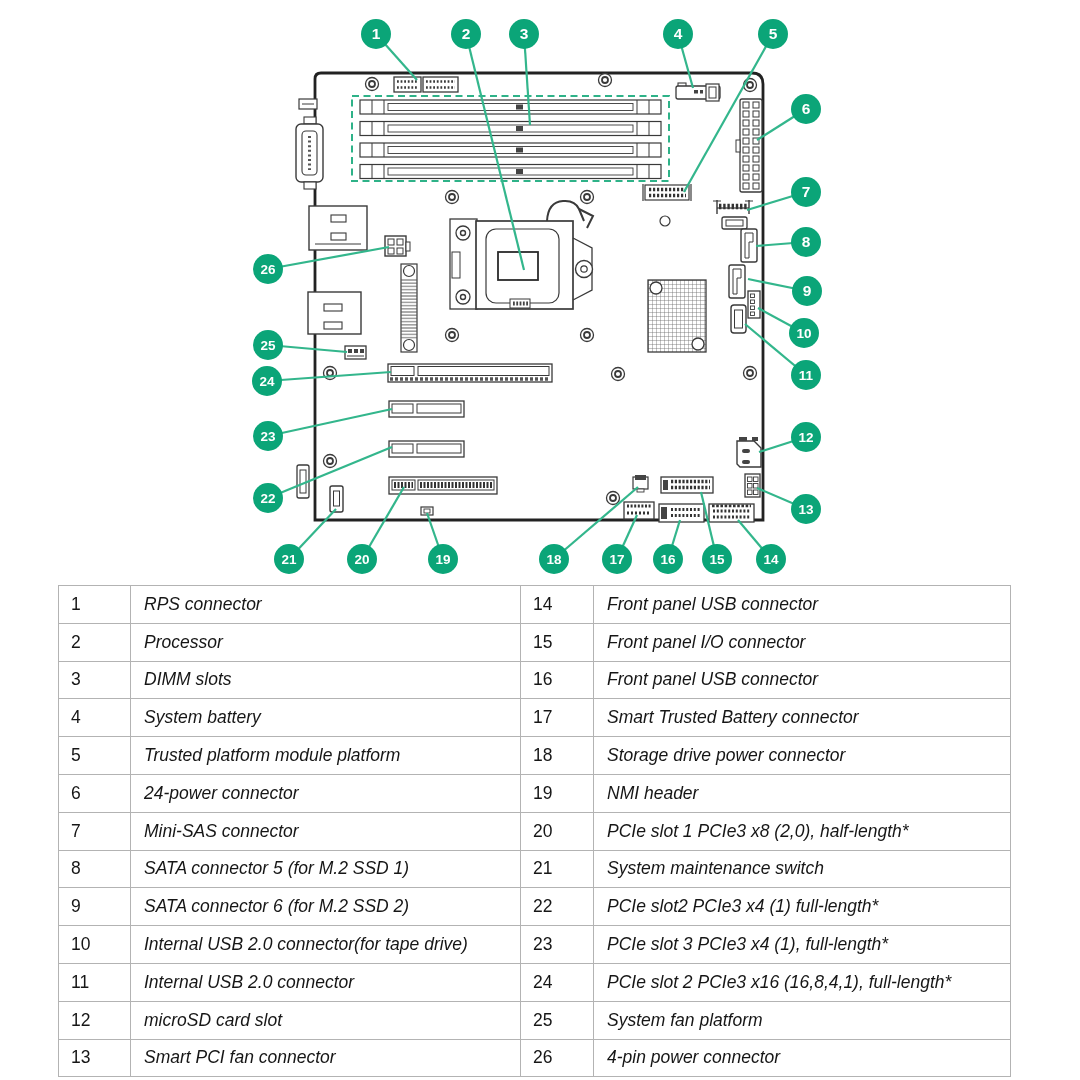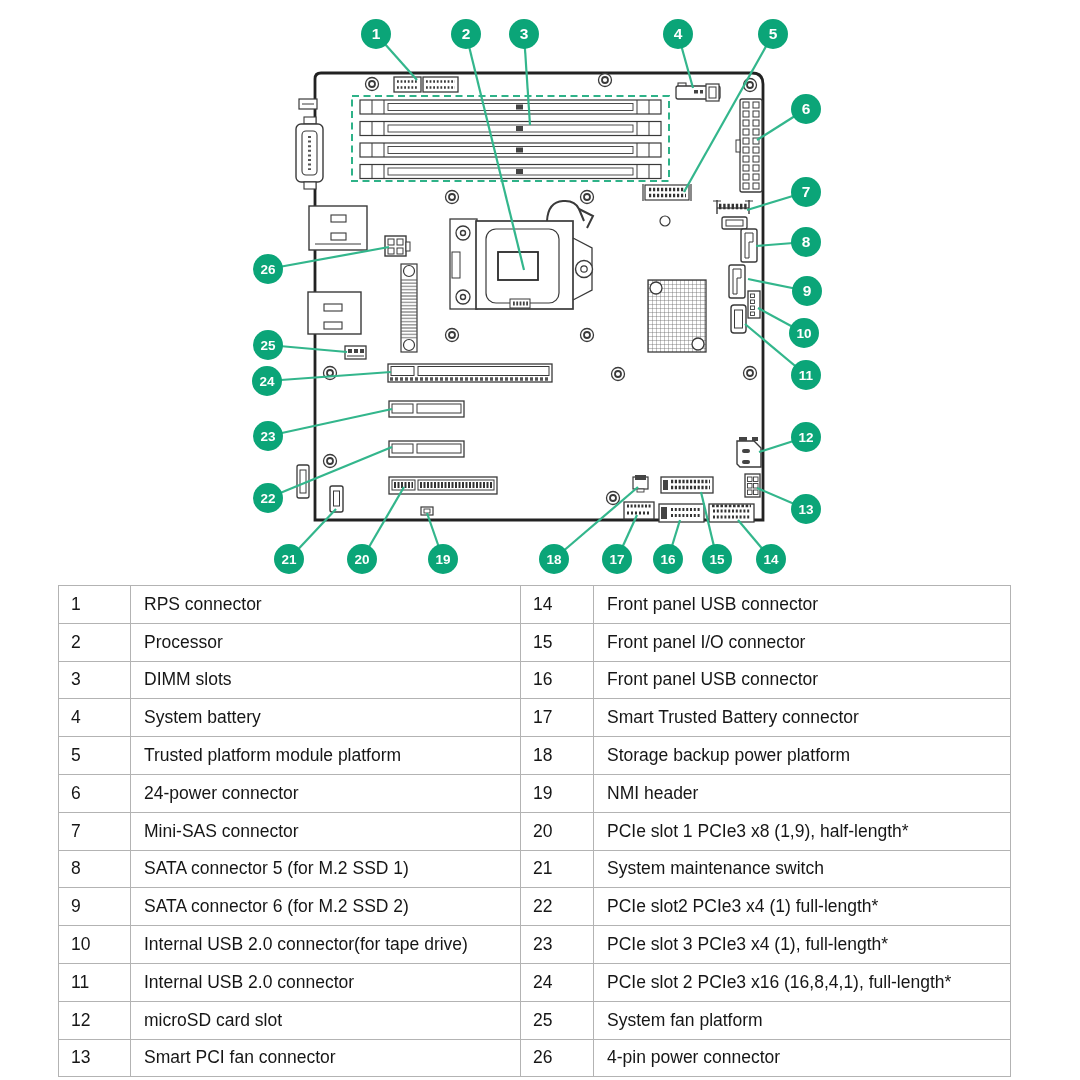--- a/index.html
+++ b/index.html
@@ -4,21 +4,21 @@
 <style>
   html,body{margin:0;padding:0;background:#fff;}
   #page{position:relative;width:1080px;height:1080px;background:#fff;overflow:hidden;
         font-family:"Liberation Sans",sans-serif;}
   #board-svg{position:absolute;left:0;top:0;}
   #legend{position:absolute;left:58px;top:585px;width:952px;border-collapse:collapse;
           table-layout:fixed;color:#161616;}
   #legend td{border:1px solid #b3b3b3;height:36.8px;font-size:17.5px;line-height:1.1;
              vertical-align:middle;overflow:hidden;white-space:nowrap;}
   #legend td.num{padding:0 0 0 12px;}
-  #legend td.lbl{padding:0 4px 0 13px;}
+  #legend td.lbl{padding:0 4px 0 13px;font-style:italic;}
 </style>
 </head>
 <body>
 
 <div id="page">
 
 <svg id="board-svg" width="1080" height="578" viewBox="0 0 1080 578">
   <defs>
     <pattern id="hatchGrid" width="4" height="4" patternUnits="userSpaceOnUse">
       <path d="M0,0H4M0,0V4" stroke="#6a6a6a" stroke-width="0.8" fill="none"></path>
@@ -502,33 +502,33 @@
         <tr>
           <td class="num">4</td>
           <td class="lbl">System battery</td>
           <td class="num">17</td>
           <td class="lbl">Smart Trusted Battery connector</td>
         </tr>
         <tr>
           <td class="num">5</td>
           <td class="lbl">Trusted platform module platform</td>
           <td class="num">18</td>
-          <td class="lbl">Storage backup power platform</td>
+          <td class="lbl">Storage drive power connector</td>
         </tr>
         <tr>
           <td class="num">6</td>
           <td class="lbl">24-power connector</td>
           <td class="num">19</td>
           <td class="lbl">NMI header</td>
         </tr>
         <tr>
           <td class="num">7</td>
           <td class="lbl">Mini-SAS connector</td>
           <td class="num">20</td>
-          <td class="lbl">PCIe slot 1 PCIe3 x8 (1,9), half-length*</td>
+          <td class="lbl">PCIe slot 1 PCIe3 x8 (2,0), half-length*</td>
         </tr>
         <tr>
           <td class="num">8</td>
           <td class="lbl">SATA connector 5 (for M.2 SSD 1)</td>
           <td class="num">21</td>
           <td class="lbl">System maintenance switch</td>
         </tr>
         <tr>
           <td class="num">9</td>
           <td class="lbl">SATA connector 6 (for M.2 SSD 2)</td>

